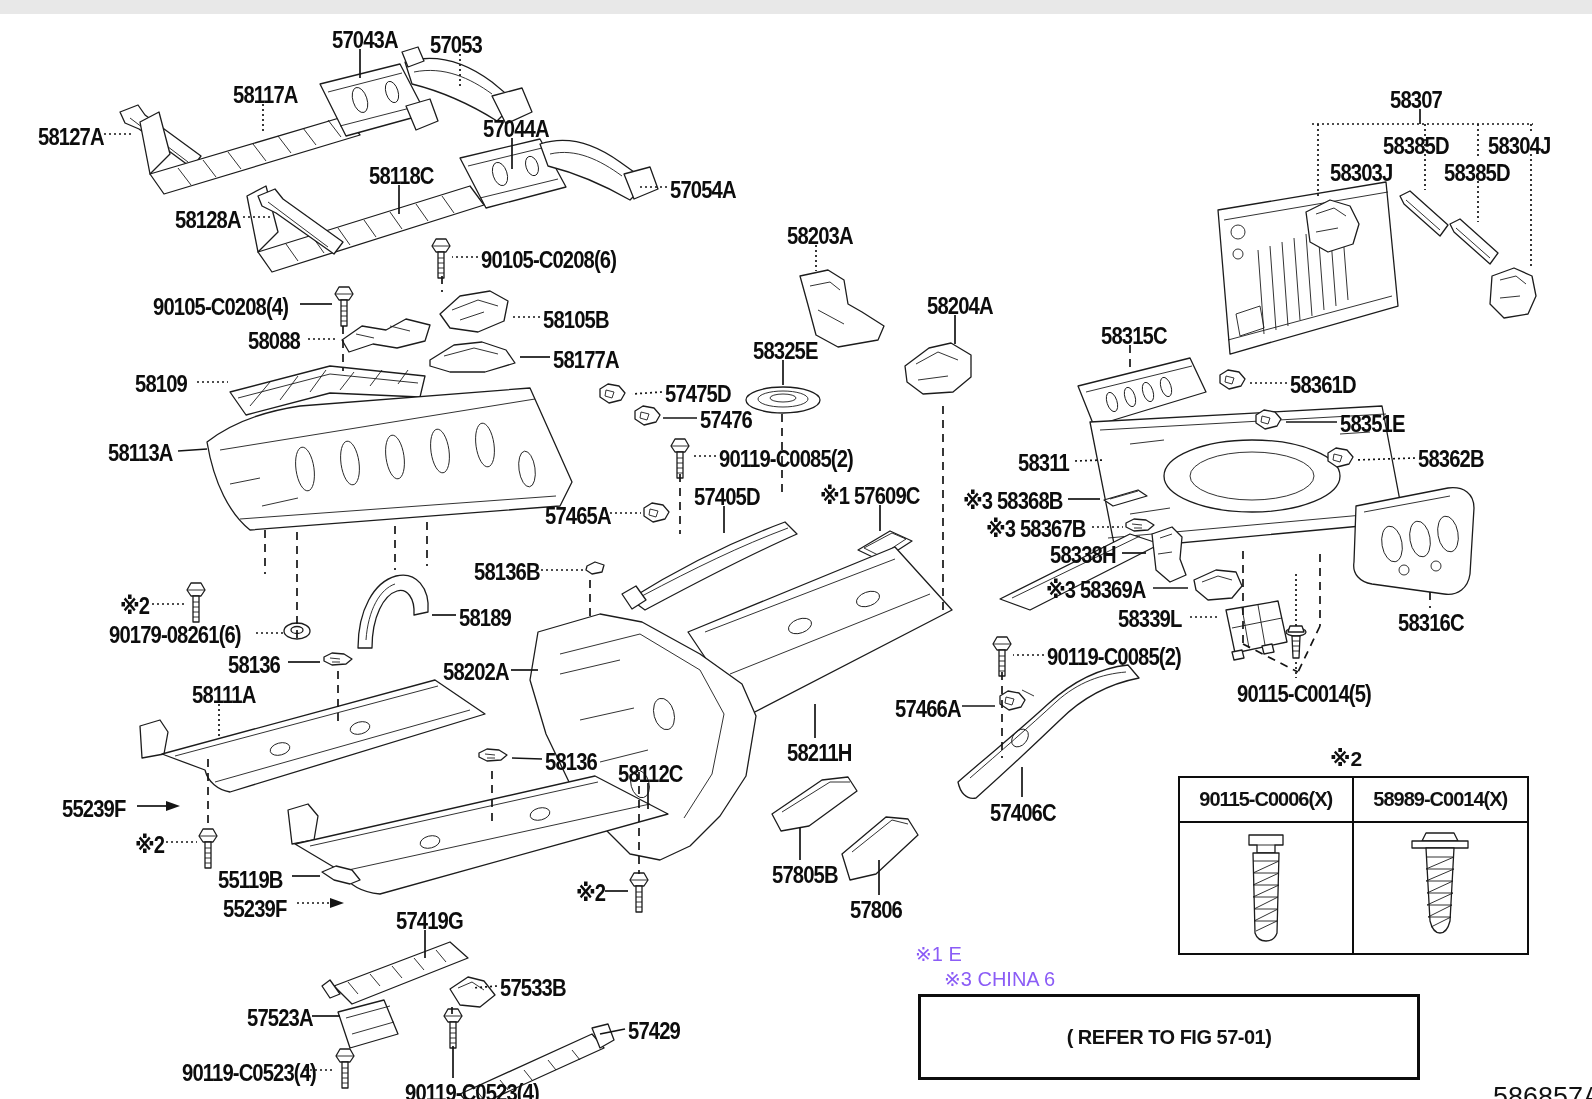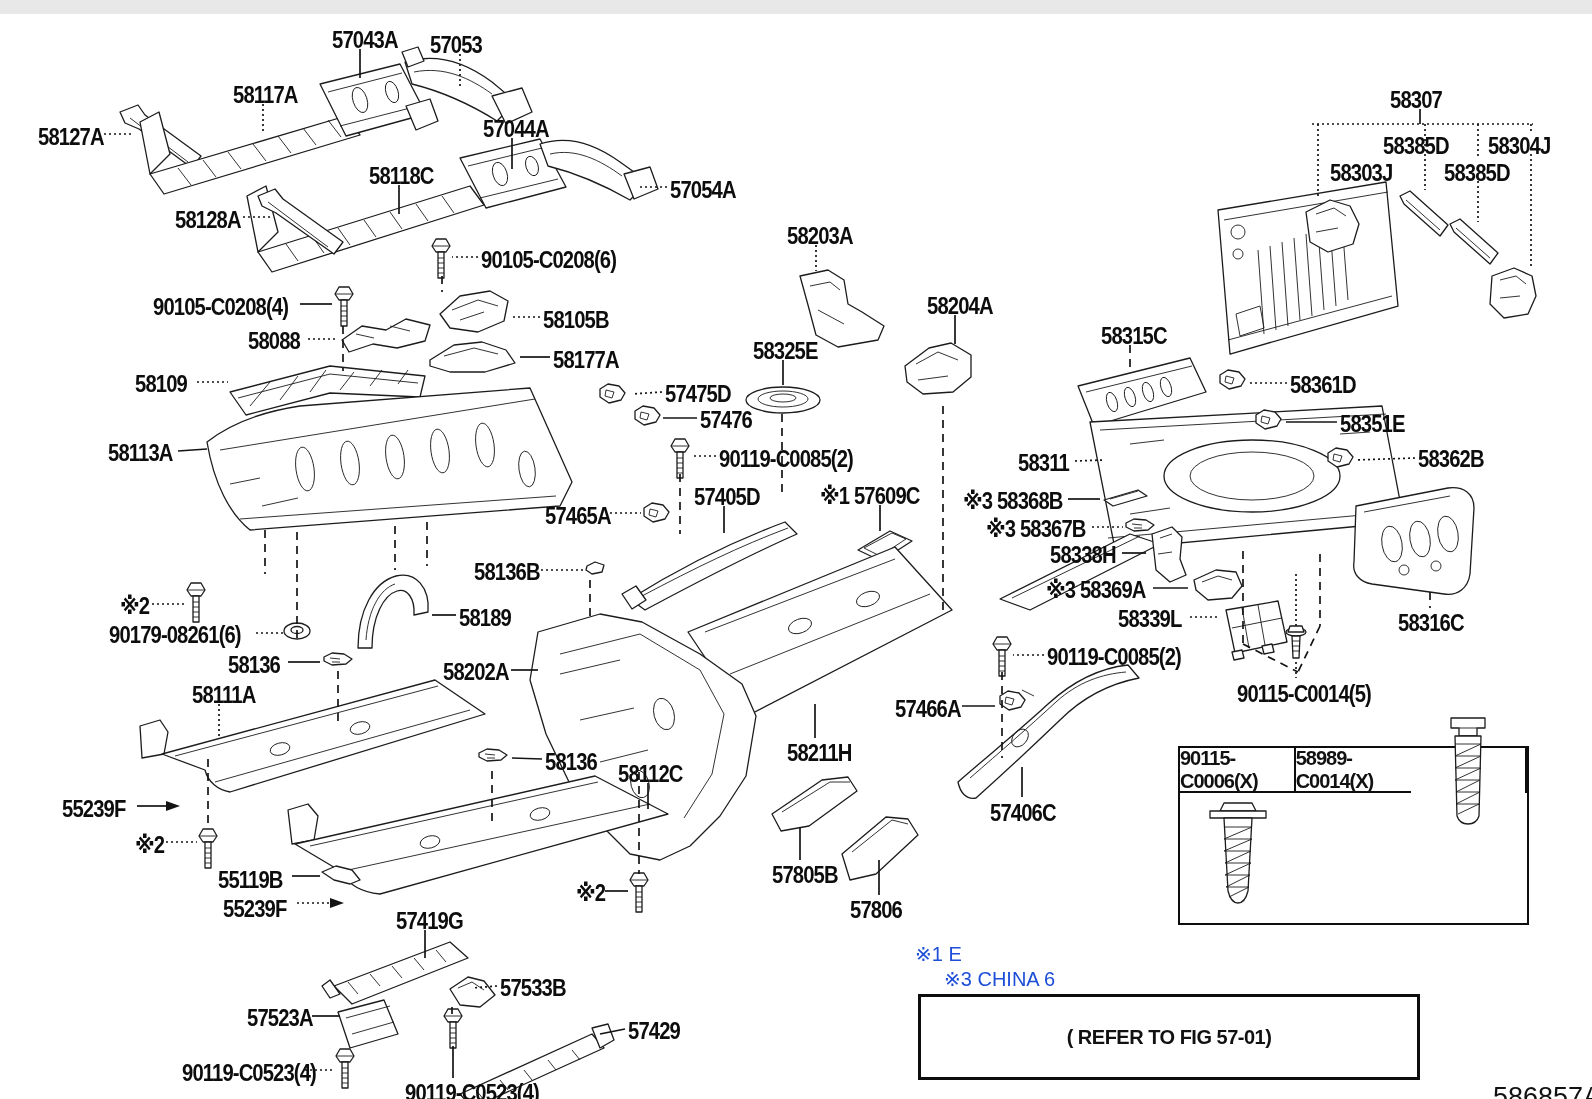--- a/index.html
+++ b/index.html
@@ -8,32 +8,32 @@
     font-family:"Liberation Sans","DejaVu Sans",sans-serif;color:#111;
     overflow:hidden;margin:14px auto;
   }
   svg.art{position:absolute;left:0;top:0;}
   .p{fill:#ffffff;stroke:#1c1c1c;stroke-width:1.3;stroke-linejoin:round;}
   .t{fill:none;stroke:#1c1c1c;stroke-width:.9;stroke-linejoin:round;}
   .part-label{
     position:absolute;white-space:nowrap;font-weight:700;font-size:23px;
     letter-spacing:-1px;transform:scaleX(.88);transform-origin:left top;color:#0d0d0d;
   }
-  .note-line{position:absolute;font-size:20px;font-weight:400;color:#1d4ed8;letter-spacing:0;}
+  .note-line{position:absolute;font-size:20px;font-weight:400;color:#8b5cf6;letter-spacing:0;}
   .info-box{
     position:absolute;left:918px;top:980px;width:496px;height:80px;
     border:3px solid #0d0d0d;display:flex;flex-direction:column;
     justify-content:center;align-items:center;line-height:1.25;background:#fff;
   }
   .info-box .l1{font-size:19px;}
   .info-box .l2{font-size:18px;}
   .info-box .l3{font-size:20px;font-weight:700;letter-spacing:-.5px;}
   .fastener-table{
-    position:absolute;left:1178px;top:732px;width:347px;height:175px;
-    border:2px solid #0d0d0d;display:grid;grid-template-columns:1fr 1fr 1fr;grid-template-rows:45px 1fr;
+    position:absolute;left:1178px;top:762px;width:347px;height:175px;
+    border:2px solid #0d0d0d;display:grid;grid-template-columns:1fr 1fr;grid-template-rows:45px 1fr;
     background:#fff;
   }
   .fastener-table .hcell{
     border-bottom:2px solid #0d0d0d;display:flex;align-items:center;justify-content:center;
     font-weight:700;font-size:20px;letter-spacing:-1px;
   }
   .fastener-table .hcell.first,.fastener-table .bcell.first{border-right:2px solid #0d0d0d;}
   .fastener-table .bcell{display:flex;align-items:center;justify-content:center;}
   .table-title{position:absolute;left:1330px;top:733px;font-size:21px;font-weight:700;}
   .diagram-code{position:absolute;left:1493px;top:1068px;font-size:27px;letter-spacing:0;}

